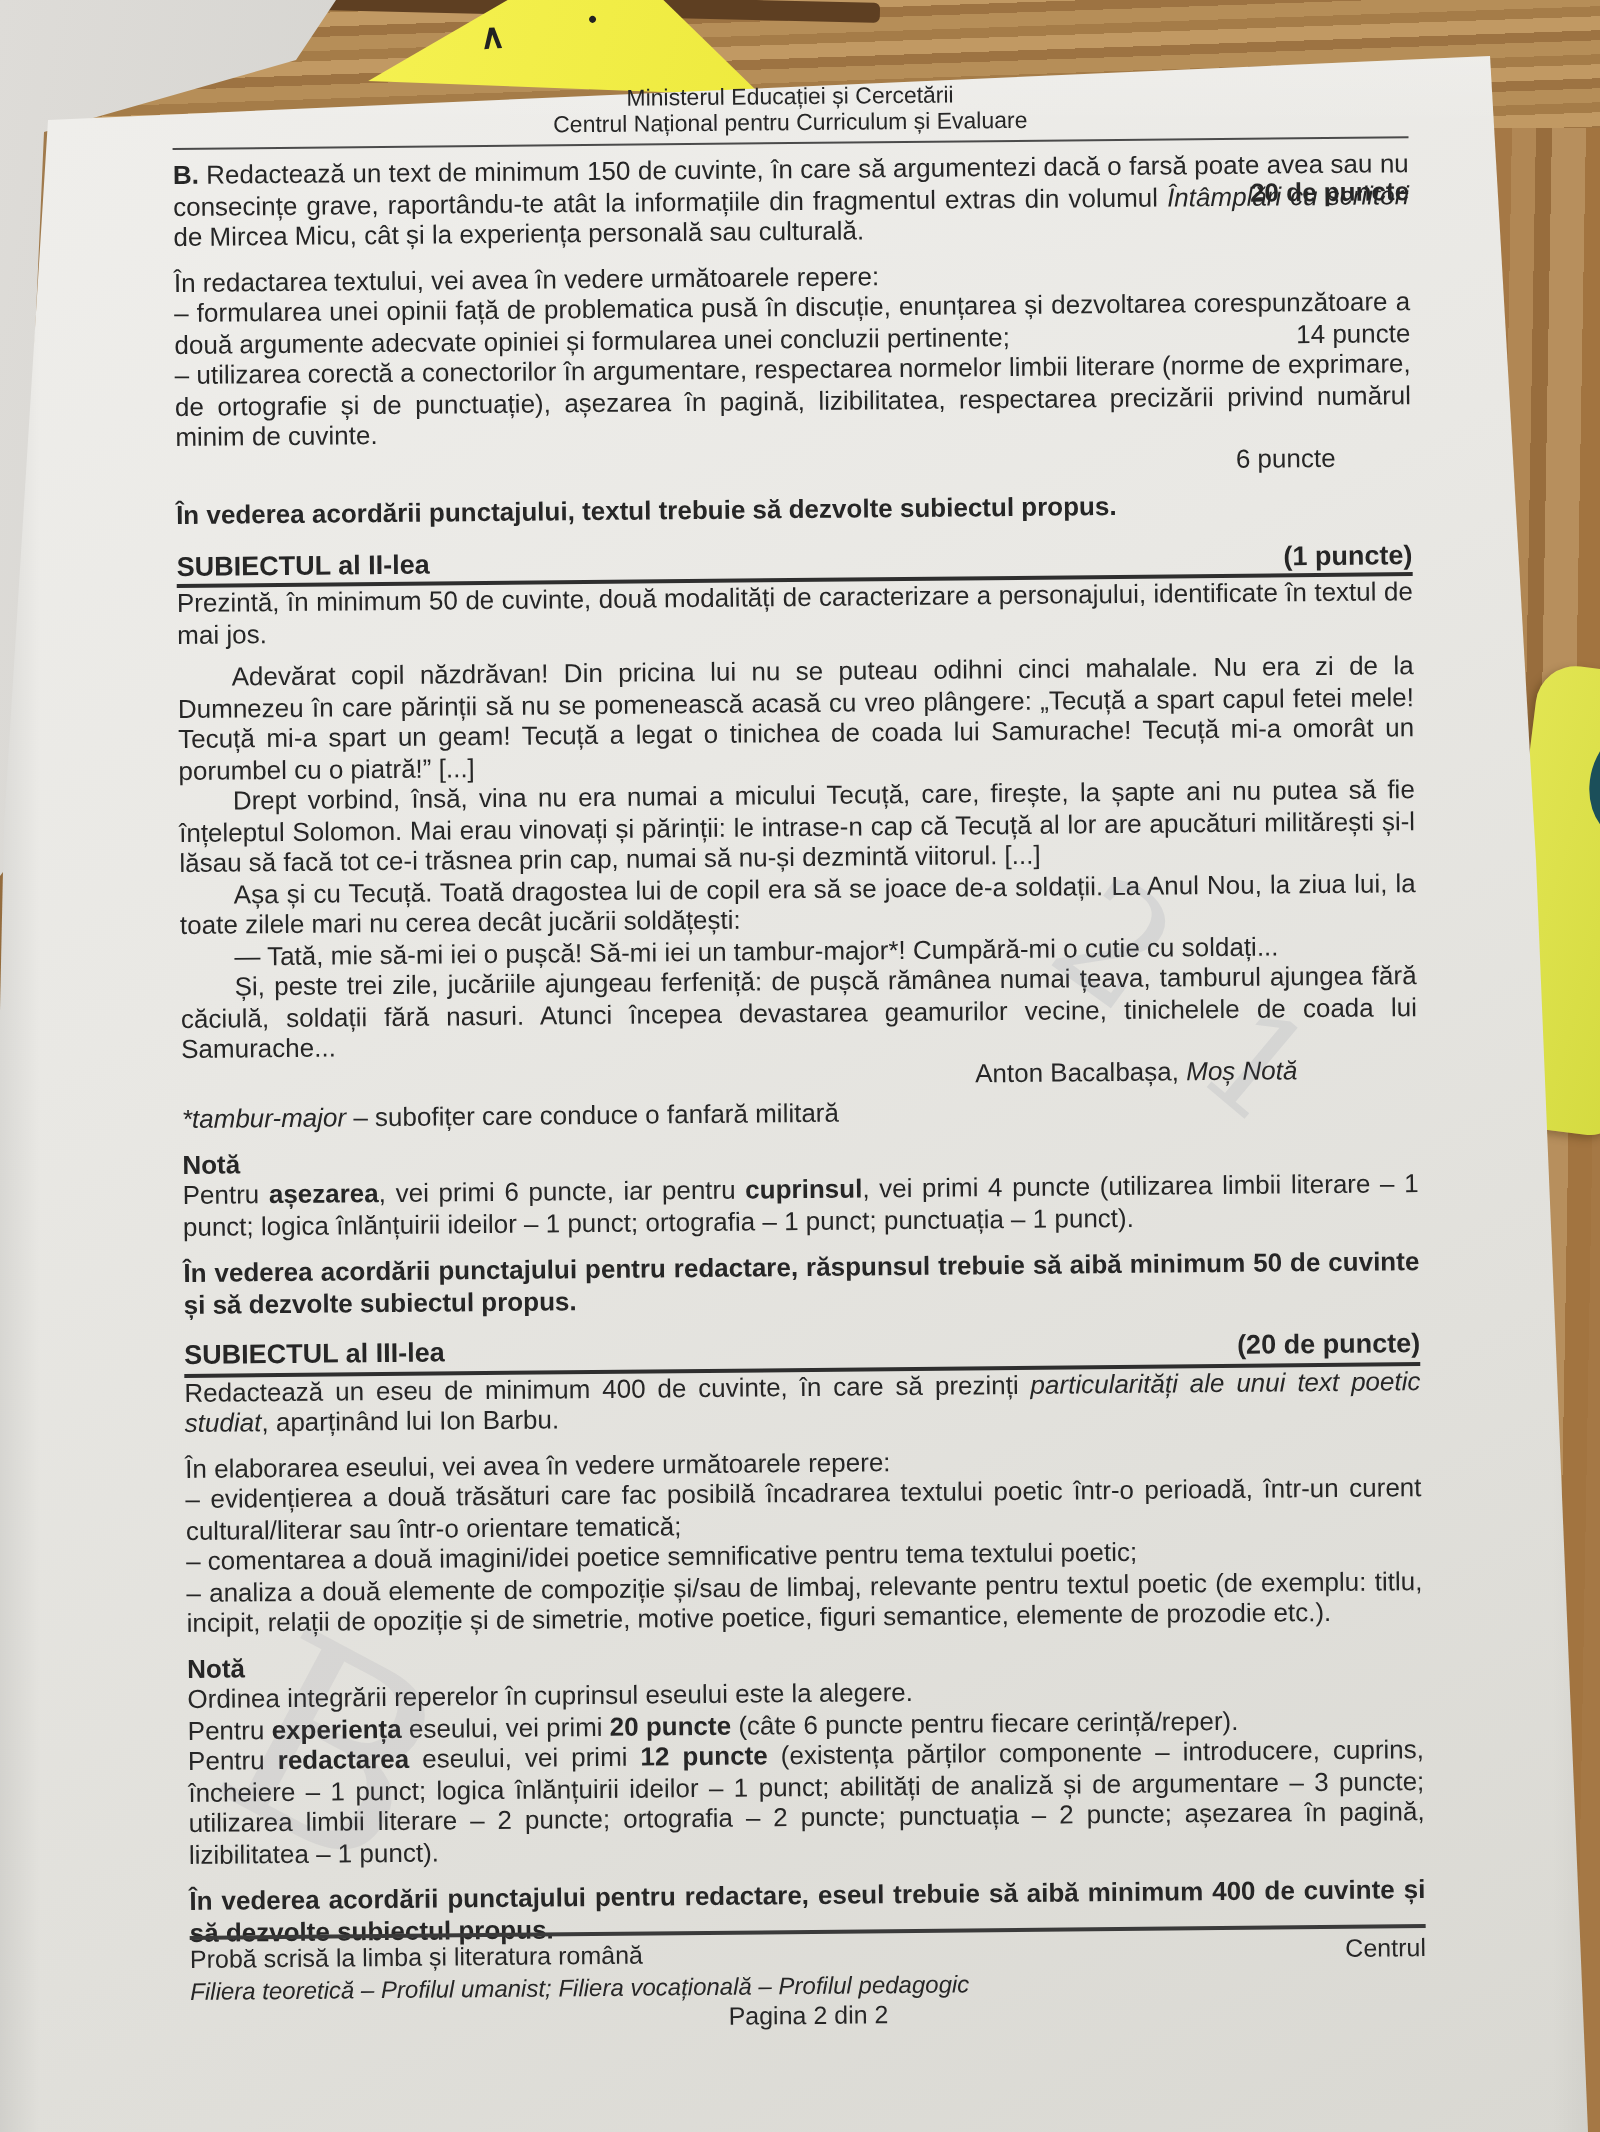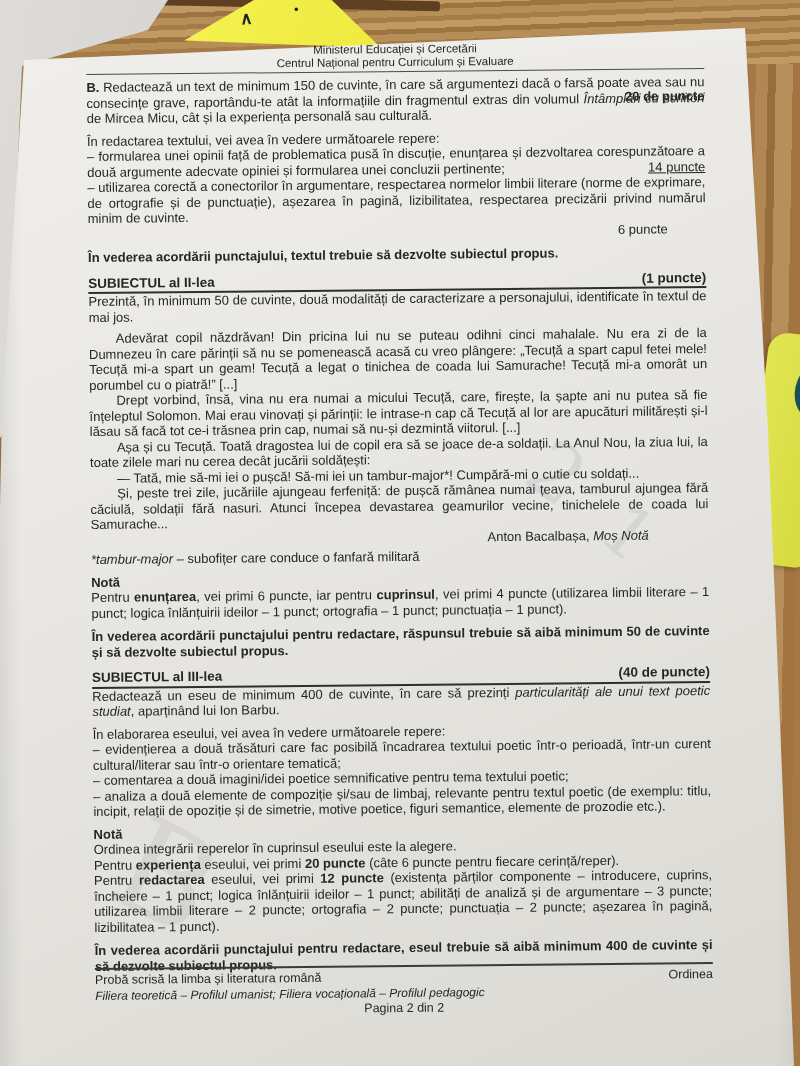--- a/index.html
+++ b/index.html
@@ -48,21 +48,21 @@
   
   .content{position:absolute;left:86px;top:46px;width:618px;z-index:6;
     transform:rotate(-0.55deg);transform-origin:top left;
     color:#262626;font-size:13px;line-height:15.5px;}
   .b{font-weight:700}.i{font-style:italic}
   .doc-header{text-align:center;font-size:11.5px;line-height:13px;
     border-bottom:1.5px solid #4a4a4a;padding-bottom:2px;}
   .para{text-align:justify;position:relative;}
   .task-b{margin-top:5px;}
   .pts-abs{position:absolute;right:0;font-weight:700;}
-  .pts-abs-reg{position:absolute;right:0;text-decoration:underline;}
+  .pts-abs-reg{position:absolute;right:0;}
   .repere-intro{margin-top:7px;}
   .pts-line{text-align:right;padding-right:38px;}
   .bold-note{font-weight:700;margin-top:8px;text-align:justify;}
   .subj-head{display:flex;justify-content:space-between;font-weight:700;
     border-bottom:2px solid #2e2e2e;margin-top:10px;font-size:13.5px;
     padding-bottom:1px;}
   .lit-text{margin-top:6px;}
   .lit-text p{margin:0;text-indent:27px;text-align:justify;}
   .attribution{text-align:right;padding-right:60px;}
   .footnote{margin-top:4px;}
@@ -142,45 +142,45 @@
 
   <div class="attribution">
     <span>Anton Bacalbașa, </span><span class="i">Moș Notă</span>
   </div>
 
   <div class="footnote">
     <span class="i">*tambur-major</span><span> – subofițer care conduce o fanfară militară</span>
   </div>
 
   <div class="nota-title">Notă</div>
-  <div class="para"><span>Pentru </span><span class="b">enunțarea</span><span>, vei primi 6 puncte, iar pentru </span><span class="b">cuprinsul</span><span>, vei primi 4 puncte (utilizarea limbii literare – 1 punct; logica înlănțuirii ideilor – 1 punct; ortografia – 1 punct; punctuația – 1 punct).</span></div>
+  <div class="para"><span>Pentru </span><span class="b">așezarea</span><span>, vei primi 6 puncte, iar pentru </span><span class="b">cuprinsul</span><span>, vei primi 4 puncte (utilizarea limbii literare – 1 punct; logica înlănțuirii ideilor – 1 punct; ortografia – 1 punct; punctuația – 1 punct).</span></div>
 
   <div class="bold-note">În vederea acordării punctajului pentru redactare, răspunsul trebuie să aibă minimum 50 de cuvinte și să dezvolte subiectul propus.</div>
 
   <div class="subj-head">
     <span>SUBIECTUL al III-lea</span>
-    <span>(40 de puncte)</span>
+    <span>(20 de puncte)</span>
   </div>
   <div class="para"><span>Redactează un eseu de minimum 400 de cuvinte, în care să prezinți </span><span class="i">particularități ale unui text poetic studiat</span><span>, aparținând lui Ion Barbu.</span></div>
 
   <div class="repere-intro">În elaborarea eseului, vei avea în vedere următoarele repere:</div>
 
   <div class="para">– evidențierea a două trăsături care fac posibilă încadrarea textului poetic într-o perioadă, într-un curent cultural/literar sau într-o orientare tematică;</div>
   <div class="para">– comentarea a două imagini/idei poetice semnificative pentru tema textului poetic;</div>
   <div class="para">– analiza a două elemente de compoziție și/sau de limbaj, relevante pentru textul poetic (de exemplu: titlu, incipit, relații de opoziție și de simetrie, motive poetice, figuri semantice, elemente de prozodie etc.).</div>
 
   <div class="nota-title">Notă</div>
   <div class="para">Ordinea integrării reperelor în cuprinsul eseului este la alegere.</div>
   <div class="para"><span>Pentru </span><span class="b">experiența</span><span> eseului, vei primi </span><span class="b">20 puncte</span><span> (câte 6 puncte pentru fiecare cerință/reper).</span></div>
   <div class="para"><span>Pentru </span><span class="b">redactarea</span><span> eseului, vei primi </span><span class="b">12 puncte</span><span> (existența părților componente – introducere, cuprins, încheiere – 1 punct; logica înlănțuirii ideilor – 1 punct; abilități de analiză și de argumentare – 3 puncte; utilizarea limbii literare – 2 puncte; ortografia – 2 puncte; punctuația – 2 puncte; așezarea în pagină, lizibilitatea – 1 punct).</span></div>
 
   <div class="bold-note">În vederea acordării punctajului pentru redactare, eseul trebuie să aibă minimum 400 de cuvinte și să dezvolte subiectul propus.</div>
 
   <div class="footer">
     <div class="footer-row">
       <span>Probă scrisă la limba și literatura română</span>
-      <span>Ordinea</span>
+      <span>Centrul</span>
     </div>
     <div class="footer-track">Filiera teoretică – Profilul umanist; Filiera vocațională – Profilul pedagogic</div>
     <div class="footer-page">Pagina 2 din 2</div>
   </div>
 
 </div>
 
 </body></html>

